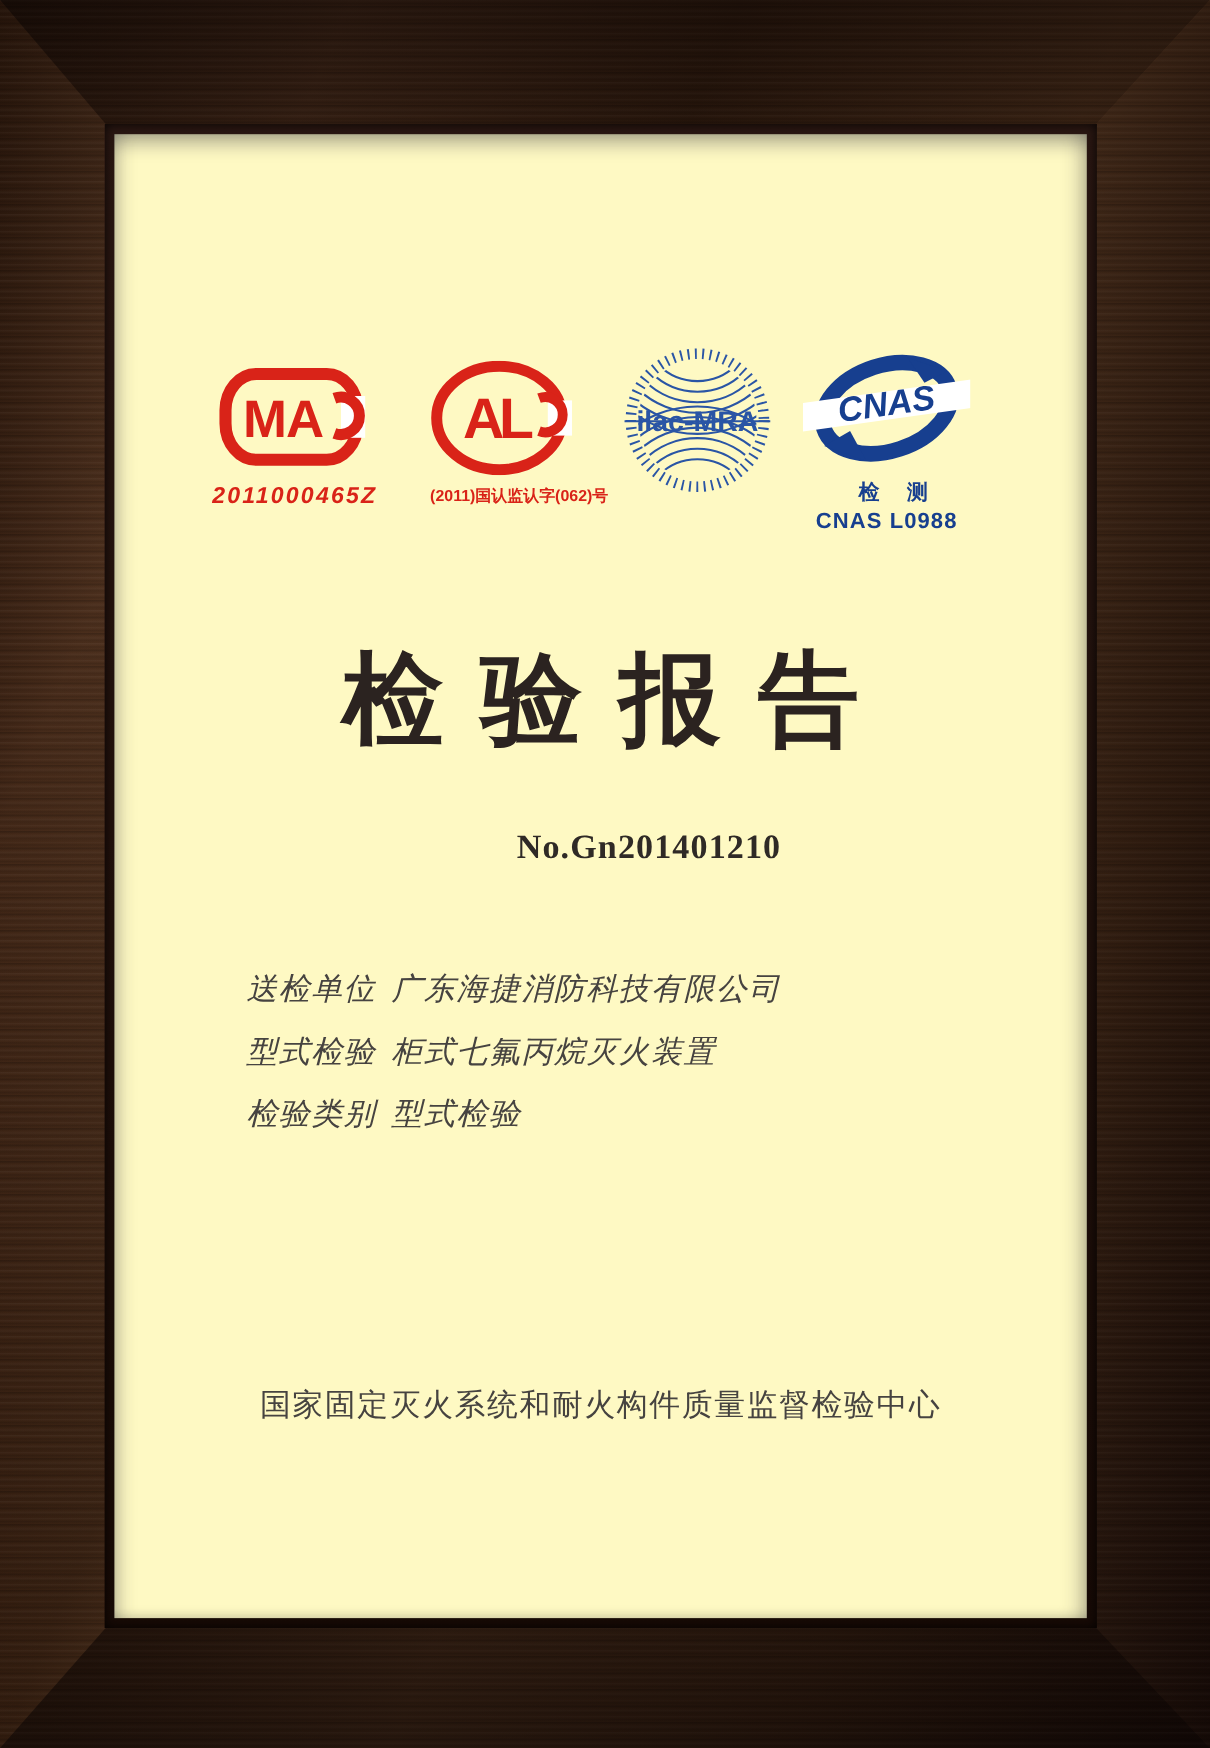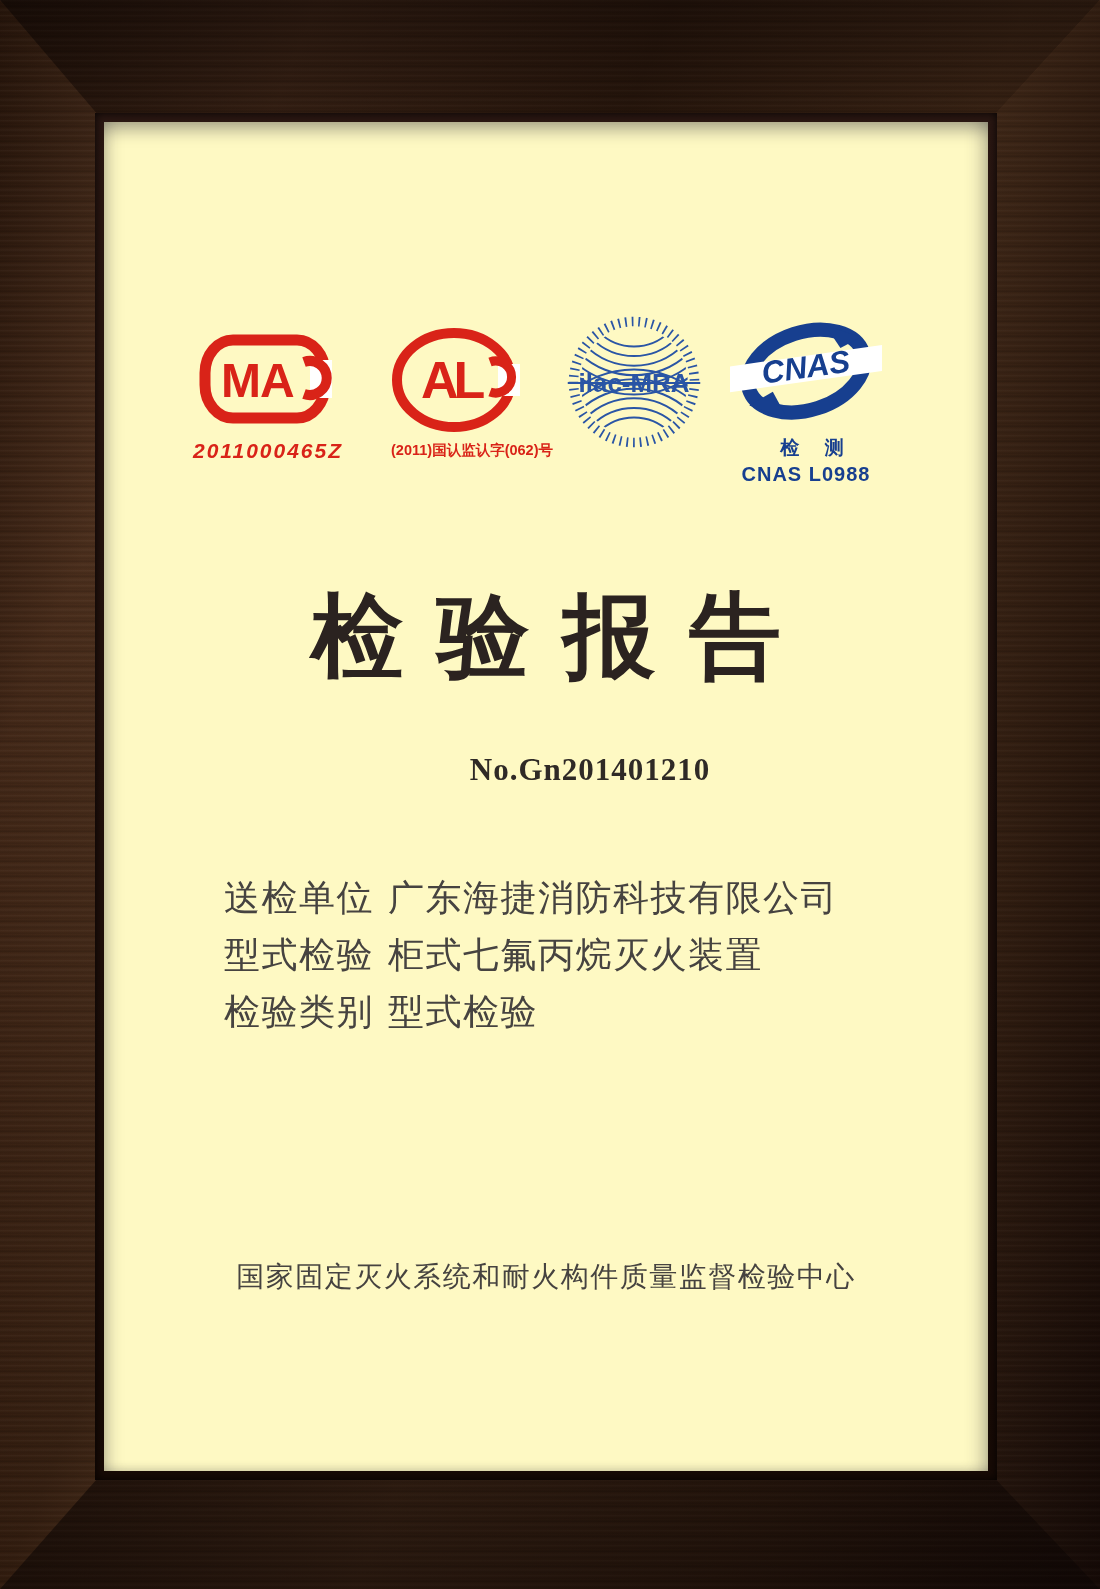--- a/index.html
+++ b/index.html
@@ -58,21 +58,21 @@
 
   
   .title{position:absolute;left:0;top:468px;width:100%;text-align:center;
     font-size:92px;font-weight:bold;color:#2b2320;line-height:1;
     letter-spacing:34px;padding-left:34px;box-sizing:border-box;}
   .report-no{position:absolute;left:0;top:630px;width:100%;text-align:center;
     font-family:"Liberation Serif", serif;font-weight:bold;font-size:31px;
     color:#2f2a26;letter-spacing:1px;margin-left:44px;}
   .fields{position:absolute;left:120px;top:748px;}
   .field-row{height:57px;display:flex;align-items:center;
-    font-size:36px;color:#464340;letter-spacing:1.5px;}
+    font-size:28px;color:#464340;letter-spacing:1.5px;font-style:italic;}
   .field-row .label{margin-right:14px;}
   .issuer{position:absolute;left:0;top:1136px;width:100%;text-align:center;
     font-size:28px;color:#464340;letter-spacing:1.5px;}
 </style>
 </head>
 <body>
 
 <div id="scene">
 
   <div class="wood"></div>

